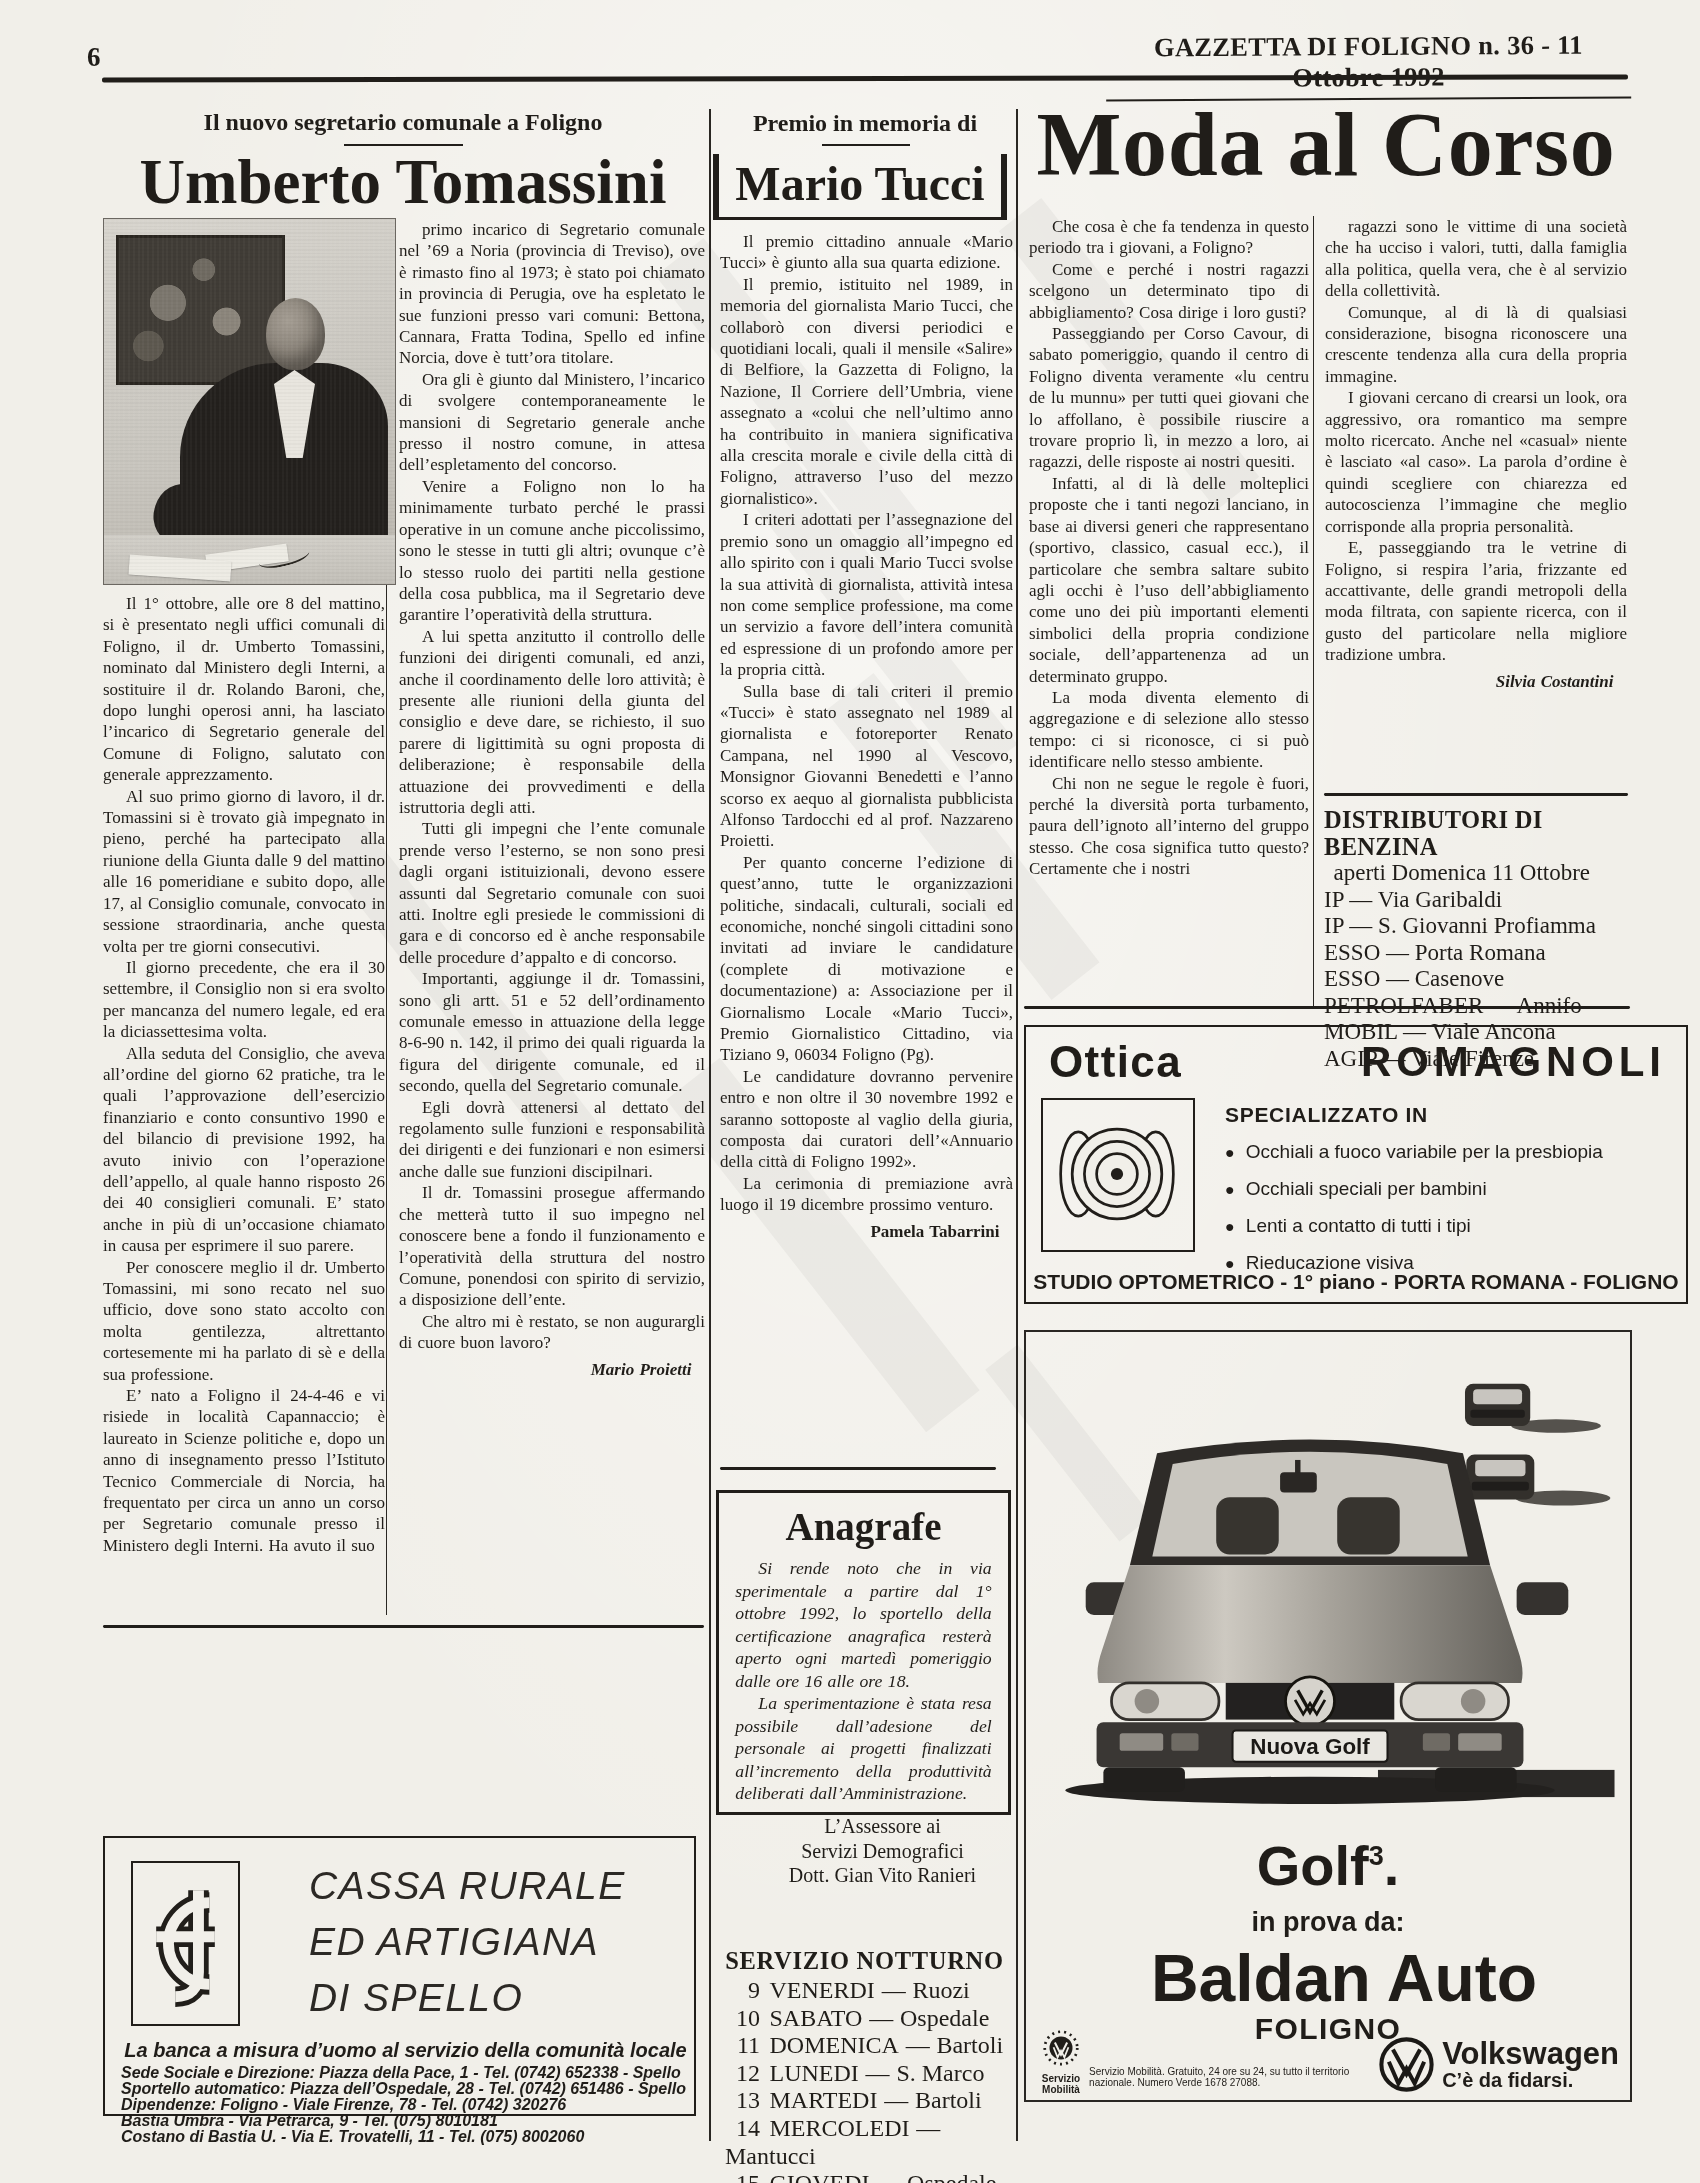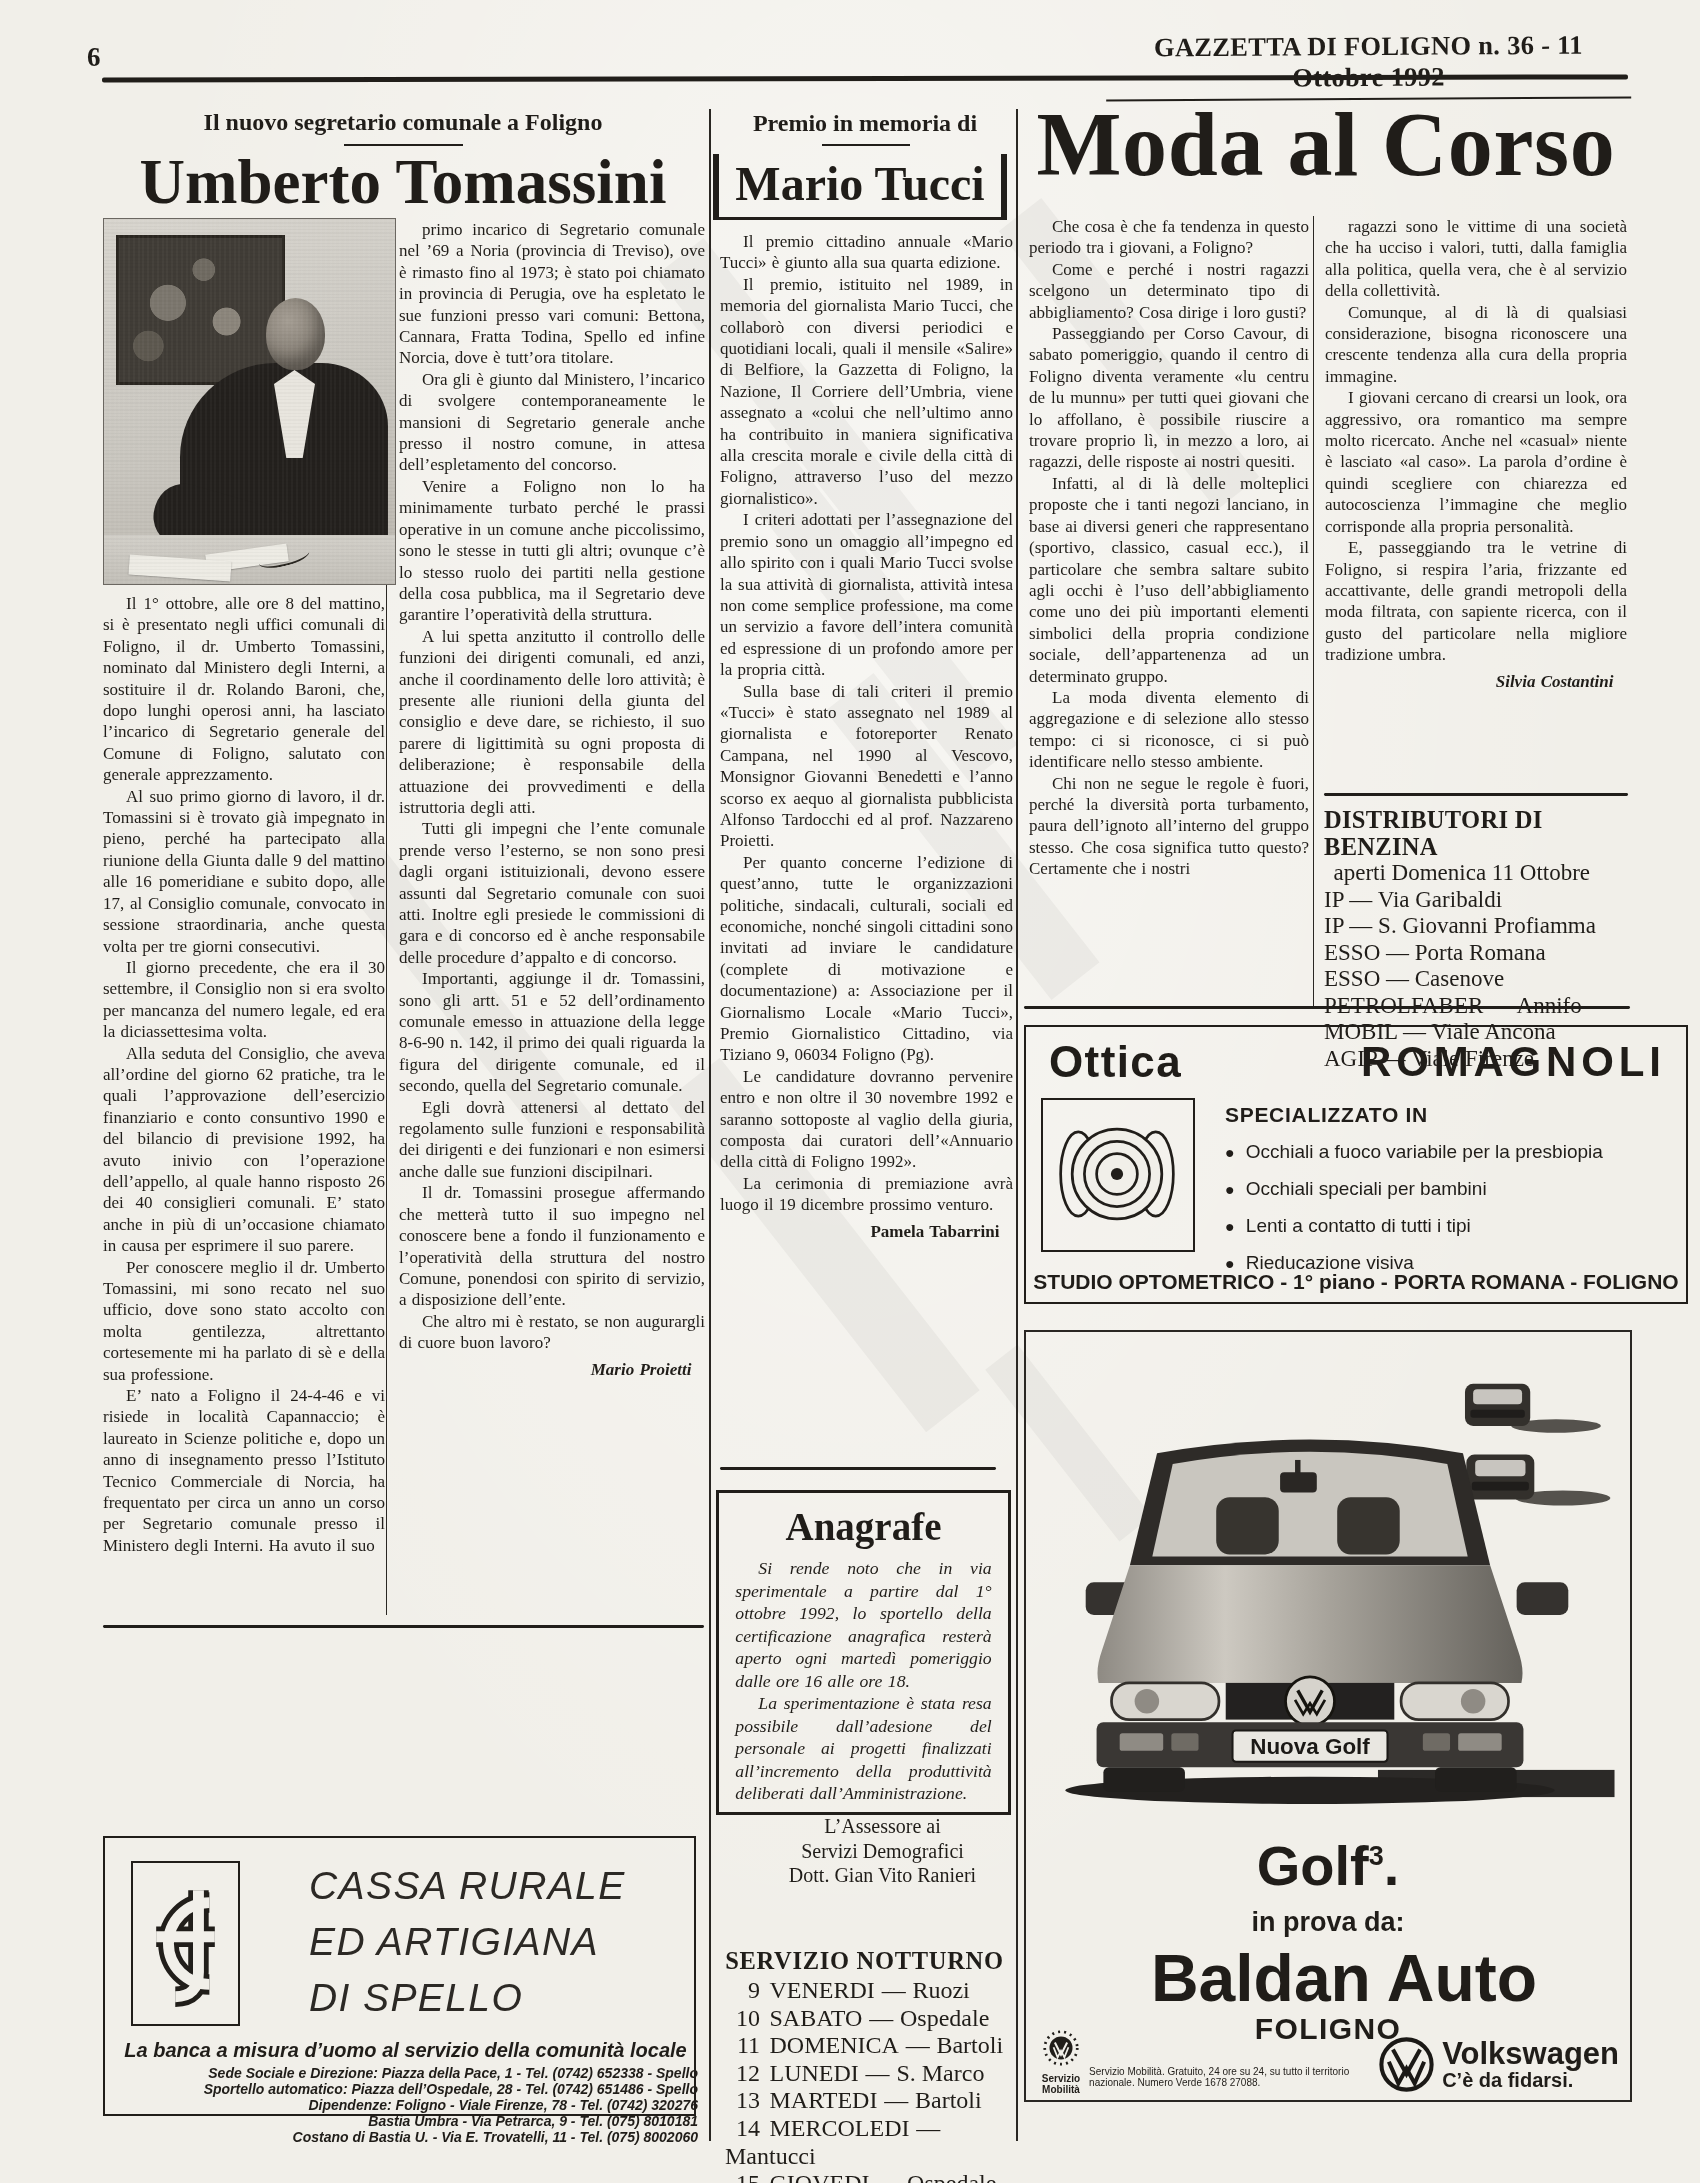--- a/index.html
+++ b/index.html
@@ -115,21 +115,21 @@
   .golfad .vwtext { margin-left:6.8px; }
   .golfad .vwname { font-size:31px; font-weight:bold; line-height:30px; }
   .golfad .vwtag { font-size:20px; font-weight:bold; }
 
   
   .cassa { left:103px; top:1836px; width:593px; height:280px; border:2.7px solid #211e1a;
     box-sizing:border-box; font-family:"Liberation Sans", sans-serif;font-style:italic; }
   .cassa .clogo { position:absolute; left:26px; top:23px; width:109px; height:165px; border:2px solid #211e1a; box-sizing:border-box; }
   .cassa .cname { position:absolute; left:204px; top:20.4px; font-size:39px; line-height:56px; letter-spacing:1.4px; color:#2c2925; }
   .cassa .tagline { position:absolute; left:0; top:201px; width:100%; text-align:center; font-size:20px; font-weight:bold;margin-left:6px; }
-  .cassa .addr { position:absolute; left:4px; top:227px; width:100%; text-align:right; font-size:14px; font-weight:bold; line-height:16px; }
+  .cassa .addr { position:absolute; left:16px; top:227px; width:100%; text-align:left; font-size:16px; font-weight:bold; line-height:16px; }
 </style>
 </head>
 <body>
 
 <div class="page">
 
   <div class="stripe" style="left:762px;top:218px;width:61px;height:367px;"></div>
   <div class="stripe" style="left:850px;top:435px;width:61px;height:367px;"></div>
   <div class="stripe" style="left:932px;top:653px;width:61px;height:367px;"></div>
   <div class="stripe" style="left:435px;top:782px;width:54px;height:422px;"></div>

